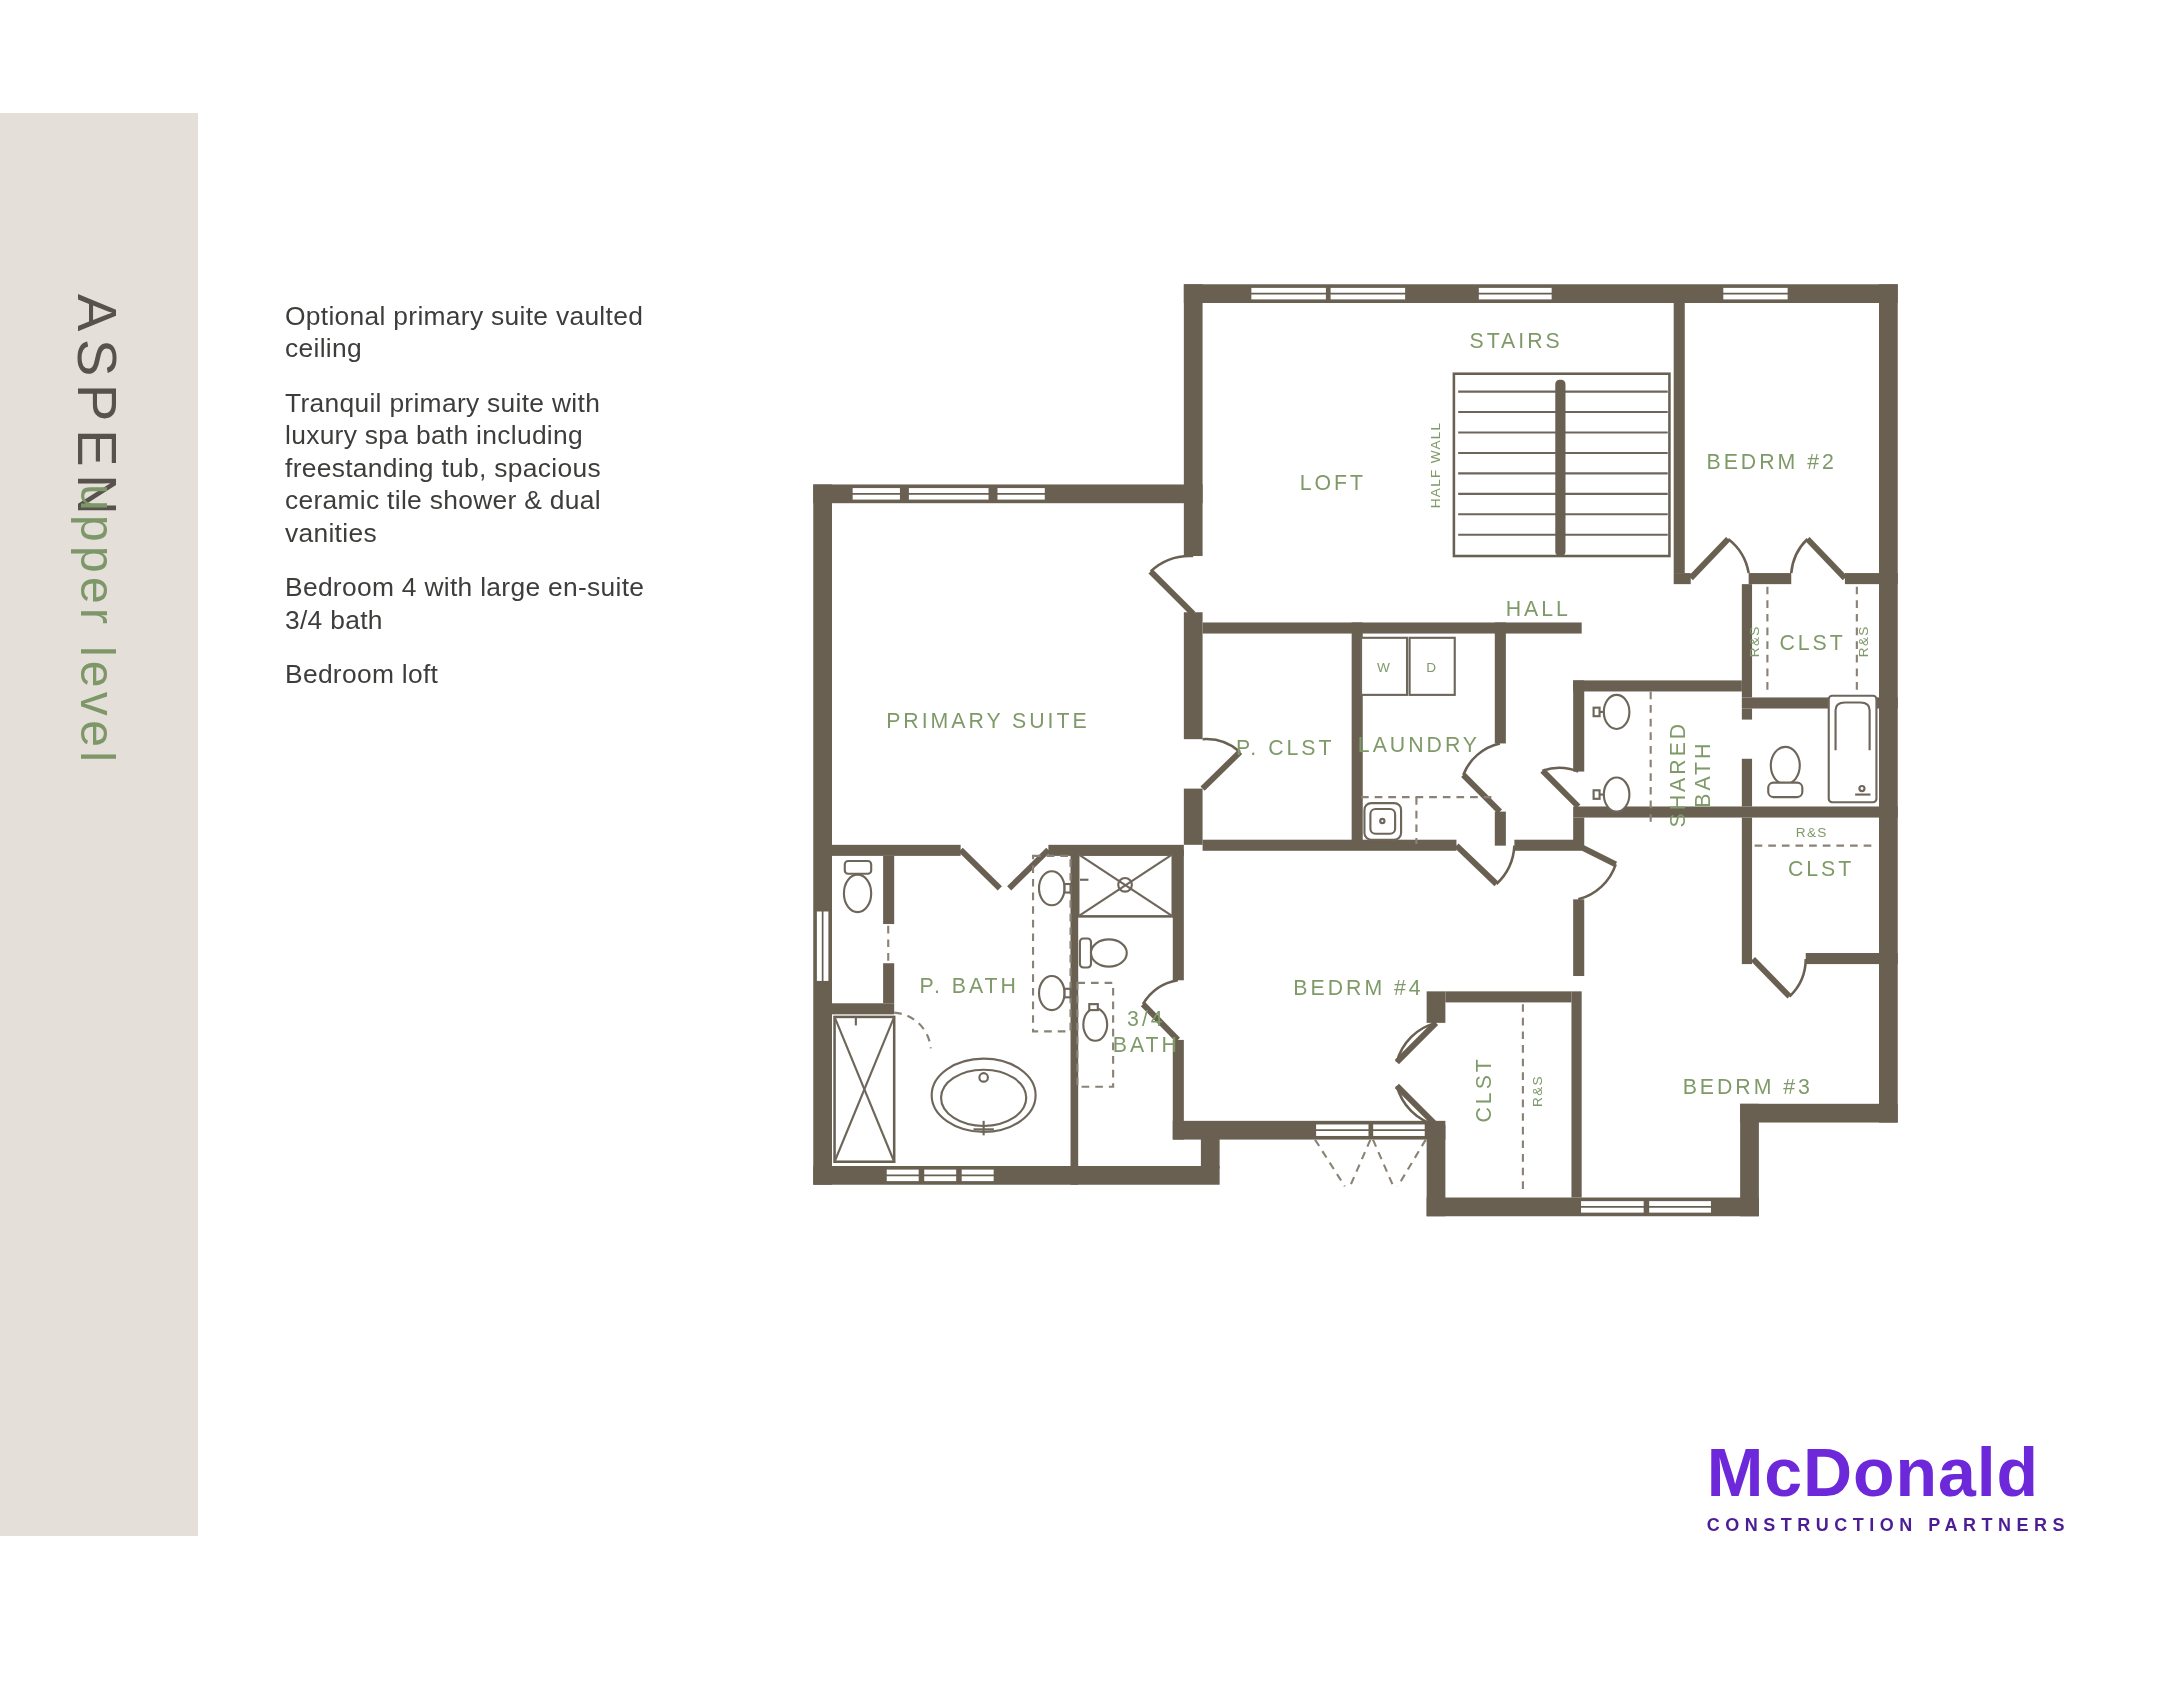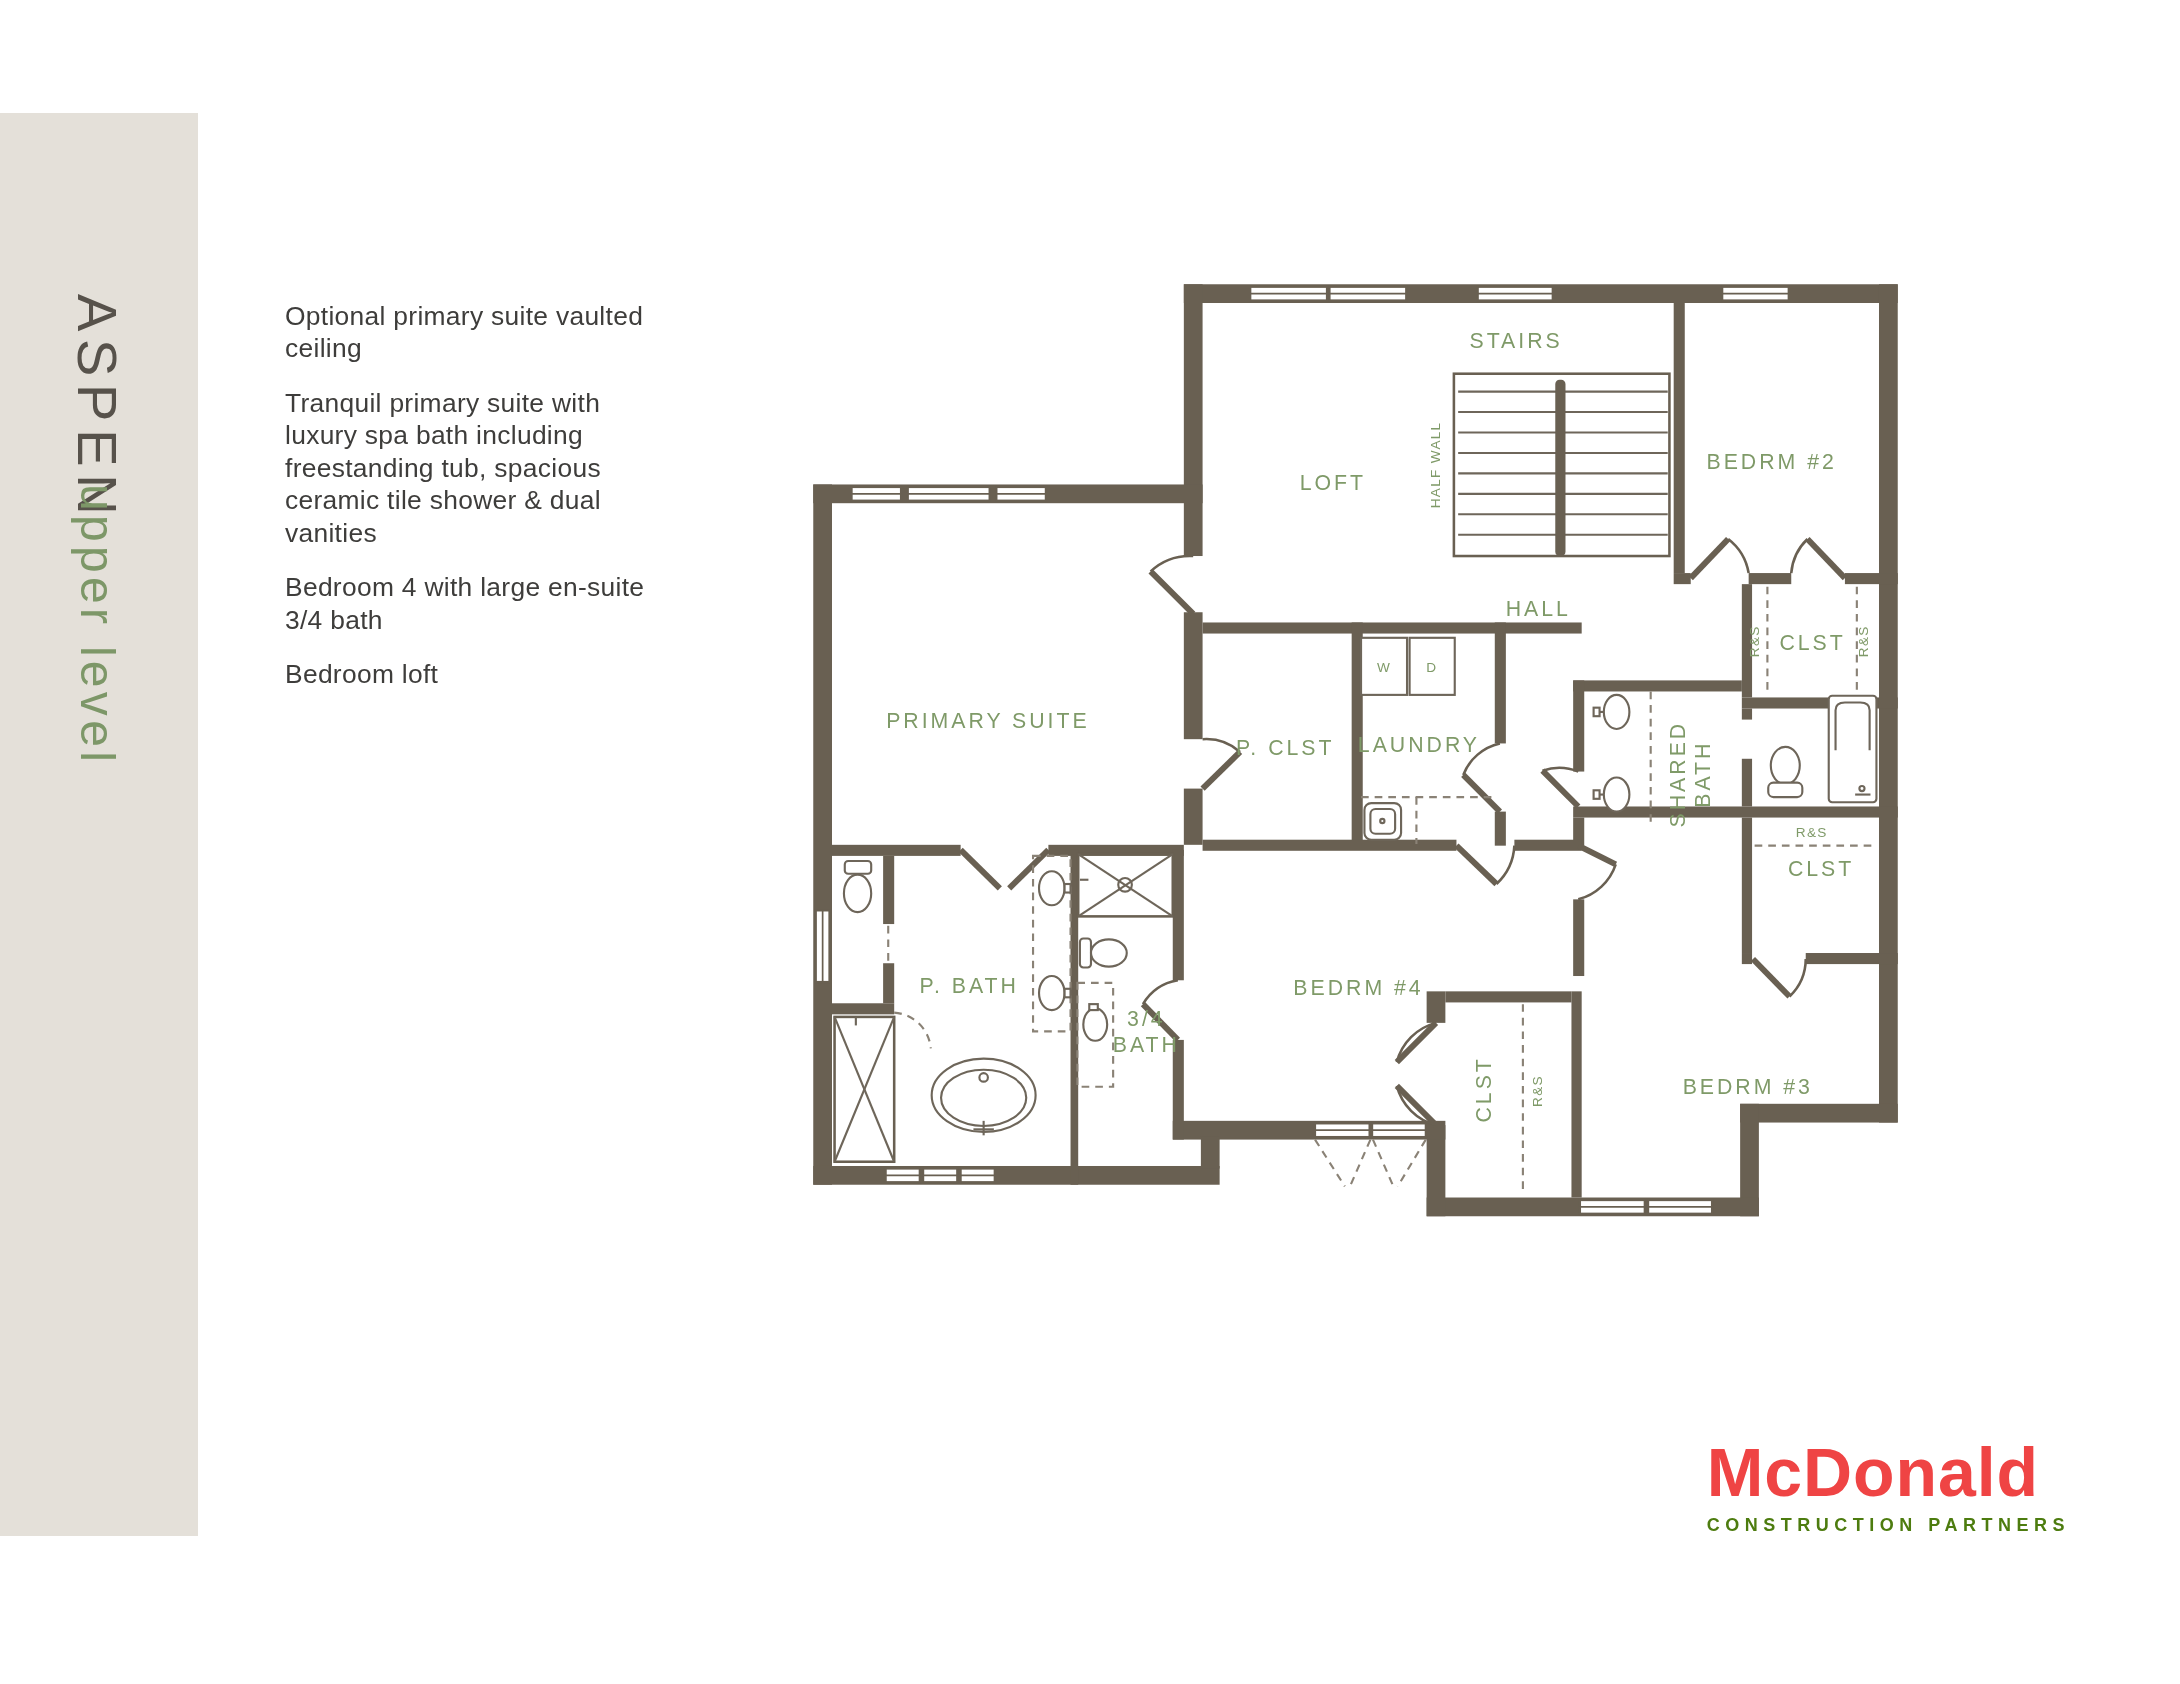--- a/index.html
+++ b/index.html
@@ -43,22 +43,22 @@
   .fixline{stroke:#6e665a;stroke-width:2.5;fill:none;}
   .dash{stroke:#8a8276;stroke-width:2.5;fill:none;stroke-dasharray:9 7;}
   .arc{stroke:#696052;stroke-width:3;fill:none;}
   .leaf{stroke:#696052;stroke-width:7;fill:none;}
   .win{fill:#ffffff;stroke:#696052;stroke-width:2.5;}
   .winline{stroke:#696052;stroke-width:2;fill:none;}
   text.room{font-family:"Liberation Sans",sans-serif;font-size:25px;letter-spacing:3.5px;fill:#7f9a68;text-anchor:middle;}
   text.small{font-family:"Liberation Sans",sans-serif;font-size:16px;letter-spacing:1.5px;fill:#7f9a68;text-anchor:middle;}
   
   .logo{position:absolute;right:111px;top:1438px;text-align:left;}
-  .logo-name{font-size:68px;font-weight:600;color:#ef4444;letter-spacing:0.9px;line-height:1;}
-  .logo-tagline{margin-top:8.5px;font-size:18px;font-weight:700;letter-spacing:5.5px;color:#4d7c0f;text-align:center;}
+  .logo-name{font-size:68px;font-weight:600;color:#6d28d9;letter-spacing:0.9px;line-height:1;}
+  .logo-tagline{margin-top:8.5px;font-size:18px;font-weight:700;letter-spacing:5.5px;color:#4c1d95;text-align:center;}
 </style>
 </head>
 <body>
 
 <div class="sidebar">
   <div class="sidebar-title">ASPEN</div>
   <div class="sidebar-subtitle">upper level</div>
 </div>
 
 <div class="features">

